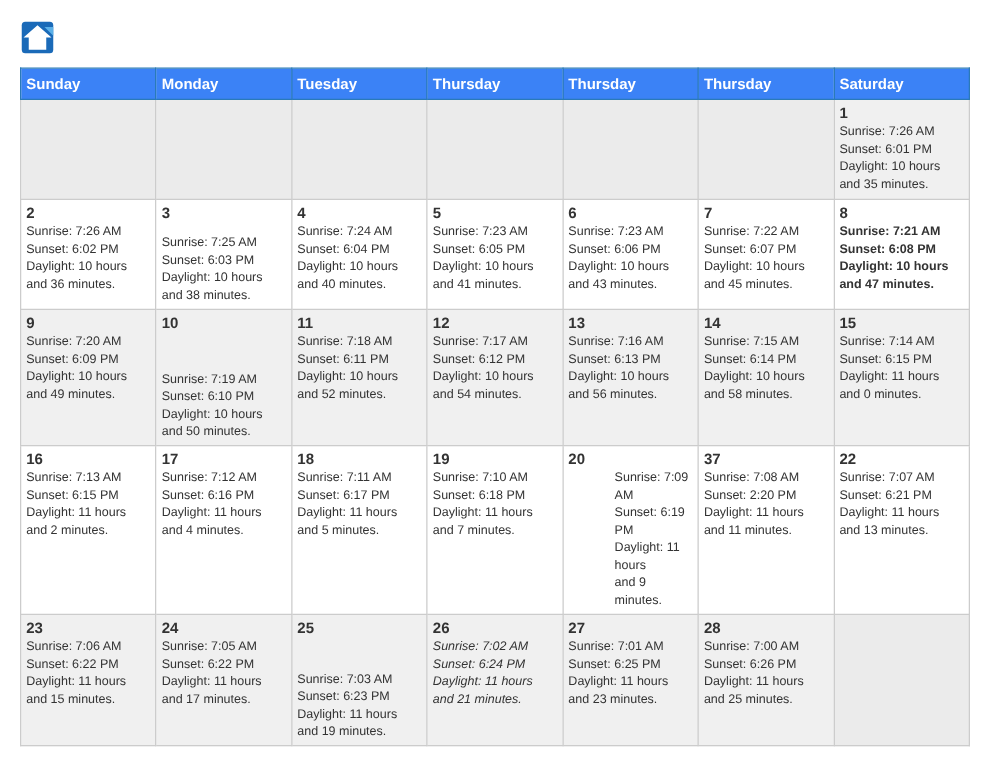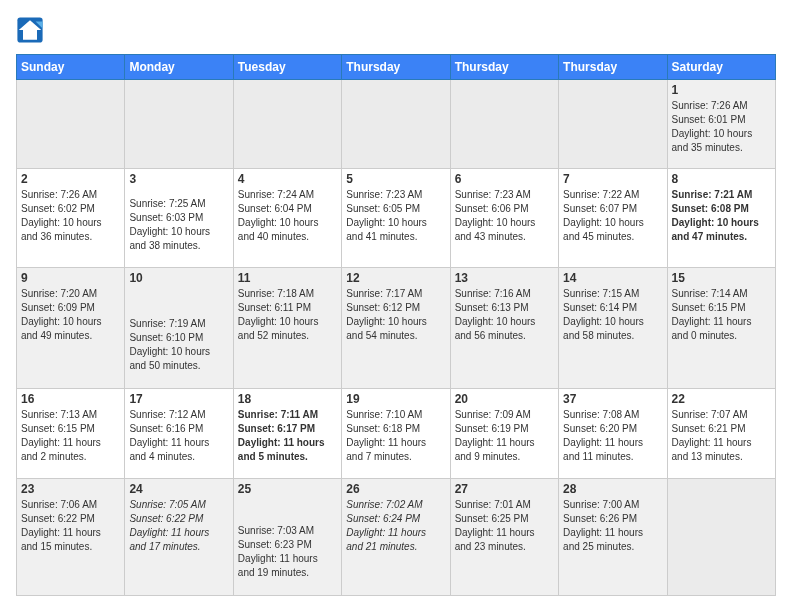--- a/index.html
+++ b/index.html
@@ -260,43 +260,43 @@
           </td>
           <td>
             <span class="day-number">17</span>
             <div class="day-info" style="white-space: pre-line;">Sunrise: 7:12 AM
 Sunset: 6:16 PM
 Daylight: 11 hours
 and 4 minutes.</div>
           </td>
           <td>
             <span class="day-number">18</span>
-            <div class="day-info" style="white-space: pre-line; font-weight: bold;">Sunrise: 7:11 AM
+            <div class="day-info" style="white-space: pre-line;">Sunrise: 7:11 AM
 Sunset: 6:17 PM
 Daylight: 11 hours
 and 5 minutes.</div>
           </td>
           <td>
             <span class="day-number">19</span>
             <div class="day-info" style="white-space: pre-line;">Sunrise: 7:10 AM
 Sunset: 6:18 PM
 Daylight: 11 hours
 and 7 minutes.</div>
           </td>
           <td>
             <span class="day-number">20</span>
-            <div class="day-info" style="white-space: pre-line;">Sunrise: 7:09 AM
+            <div class="day-info" style="white-space: pre-line; margin-left: 37px;">Sunrise: 7:09 AM
 Sunset: 6:19 PM
 Daylight: 11 hours
 and 9 minutes.</div>
           </td>
           <td>
             <span class="day-number">37</span>
             <div class="day-info" style="white-space: pre-line;">Sunrise: 7:08 AM
-Sunset: 6:20 PM
+Sunset: 2:20 PM
 Daylight: 11 hours
 and 11 minutes.</div>
           </td>
           <td>
             <span class="day-number">22</span>
             <div class="day-info" style="white-space: pre-line;">Sunrise: 7:07 AM
 Sunset: 6:21 PM
 Daylight: 11 hours
 and 13 minutes.</div>
           </td>
@@ -304,21 +304,21 @@
         <tr class="row-shade">
           <td>
             <span class="day-number">23</span>
             <div class="day-info" style="white-space: pre-line;">Sunrise: 7:06 AM
 Sunset: 6:22 PM
 Daylight: 11 hours
 and 15 minutes.</div>
           </td>
           <td>
             <span class="day-number">24</span>
-            <div class="day-info" style="white-space: pre-line; font-style: italic;">Sunrise: 7:05 AM
+            <div class="day-info" style="white-space: pre-line;">Sunrise: 7:05 AM
 Sunset: 6:22 PM
 Daylight: 11 hours
 and 17 minutes.</div>
           </td>
           <td>
             <span class="day-number">25</span>
             <div class="day-info" style="white-space: pre-line; margin-top: 28px;">Sunrise: 7:03 AM
 Sunset: 6:23 PM
 Daylight: 11 hours
 and 19 minutes.</div>

